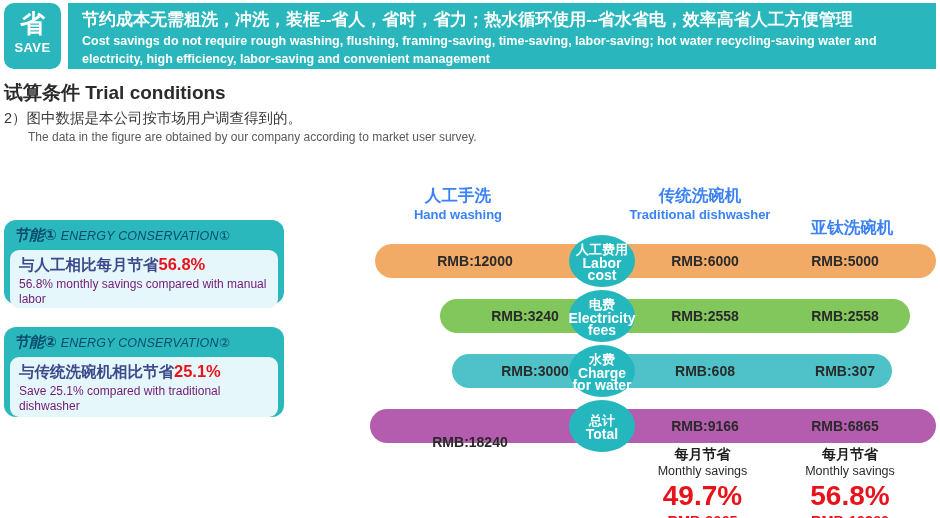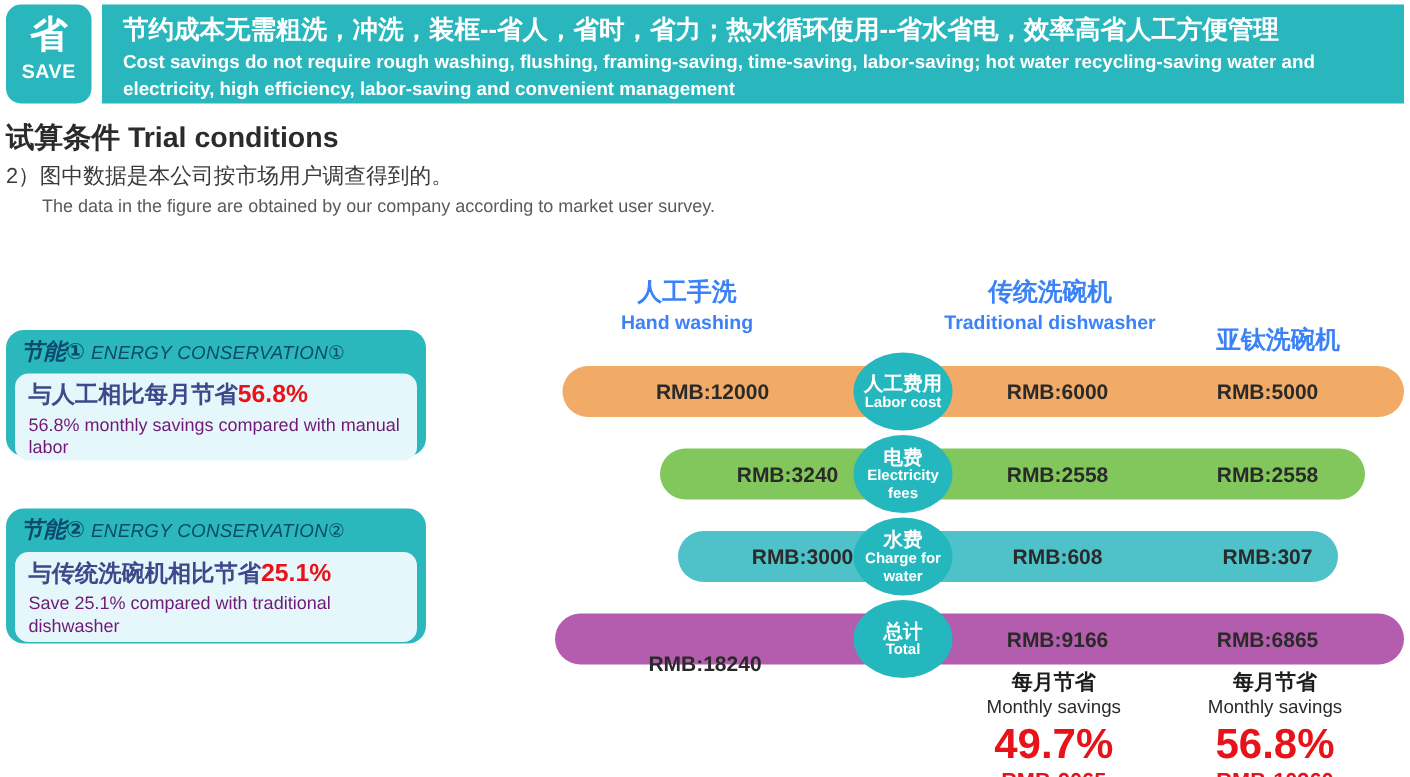--- a/index.html
+++ b/index.html
@@ -101,21 +101,21 @@
   .energy-card {
     position: absolute;
     left: 4px;
     width: 280px;
     background: #2bb8bd;
     border-radius: 12px;
     box-sizing: border-box;
     padding: 5px 6px 6px 6px;
   }
   #energy-card-1 { top: 220px; height: 84px; }
-  #energy-card-2 { top: 327px; height: 90px; margin-top: 12px; }
+  #energy-card-2 { top: 327px; height: 90px; }
   .energy-head {
     color: #0c4a6e;
     line-height: 19px;
     padding-left: 4px;
     white-space: nowrap;
     font-style: italic;
   }
   .energy-head .eh-cn {
     font-size: 15px;
     font-weight: bold;
@@ -220,21 +220,21 @@
     align-items: center;
     line-height: 1;
   }
   .row-badge .rb-cn {
     font-size: 13px;
     font-weight: bold;
     line-height: 15px;
     display: block;
   }
   .row-badge .rb-en {
-    font-size: 10px;
+    font-size: 14px;
     font-weight: bold;
     line-height: 12px;
     display: block;
   }
 
   
   .savings {
     position: absolute;
     text-align: center;
     white-space: nowrap;

